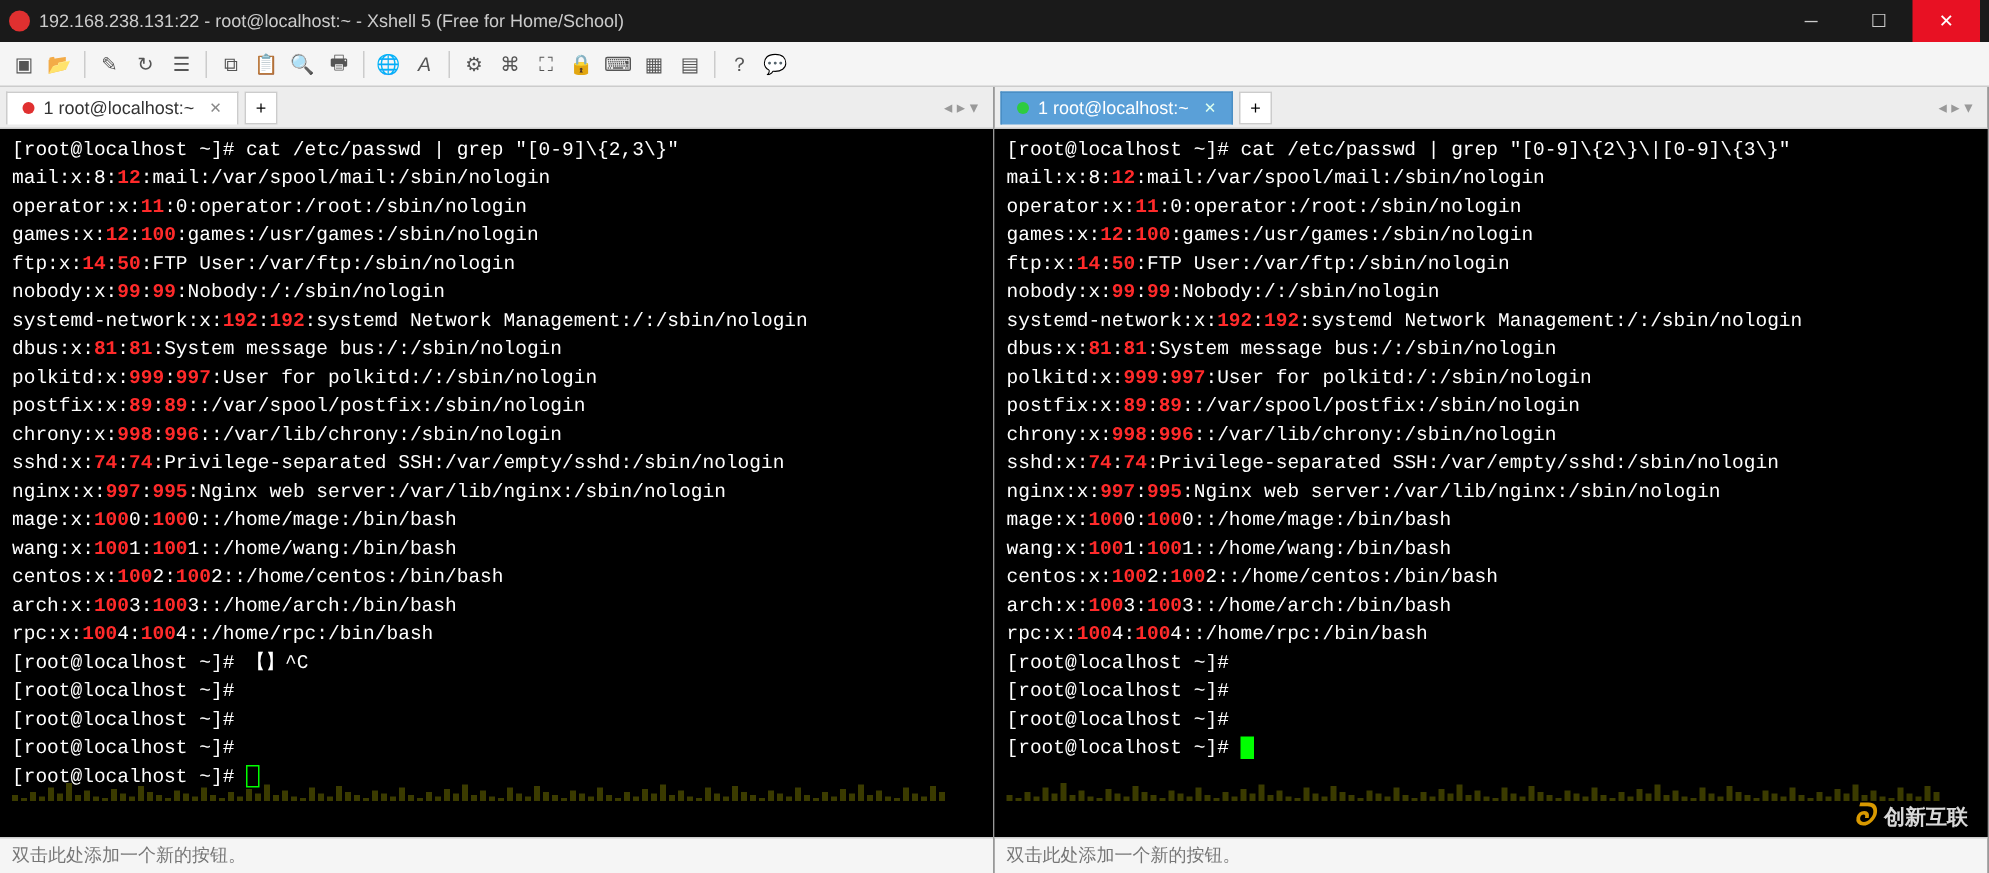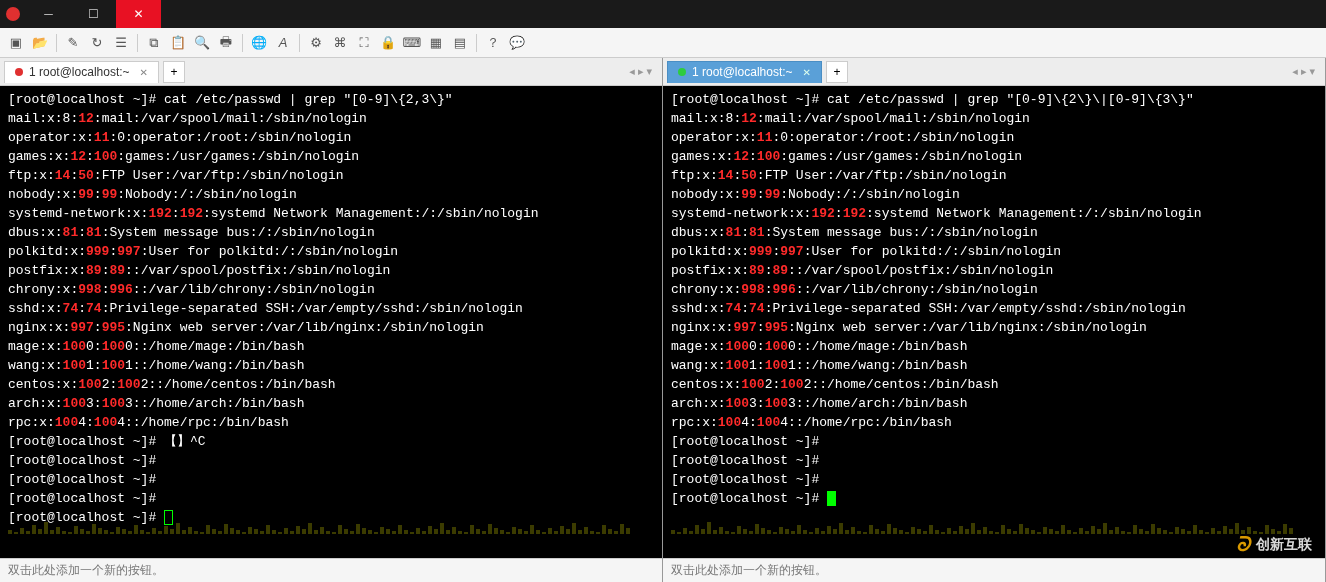--- a/index.html
+++ b/index.html
@@ -33,20 +33,21 @@
 .equalizer { position:absolute; bottom:24px; left:0; right:0; height:40px; pointer-events:none; display:flex; align-items:flex-end; gap:2px; padding:0 8px; }
 .equalizer span { width:4px; background:rgba(170,170,0,0.35); }
 .watermark { position:absolute; right:14px; bottom:26px; color:#fff; font-size:14px; font-weight:bold; display:flex; align-items:center; gap:6px; opacity:0.85; text-shadow:0 0 2px #000; }
 .watermark .logo { font-size:20px; color:#ffb400; font-style:italic; font-weight:bold; }
 </style>
 </head>
 <body>
 
 <div class="titlebar">
   <div class="app-icon"></div>
+  <div class="title">192.168.238.131:22 - root@localhost:~ - Xshell 5 (Free for Home/School)</div>
   <div class="window-controls">
     <div>─</div>
     <div>☐</div>
     <div class="close">✕</div>
   </div>
 </div>
 
 <div class="toolbar">
   <span class="tb-btn">▣</span>
   <span class="tb-btn">📂</span>

